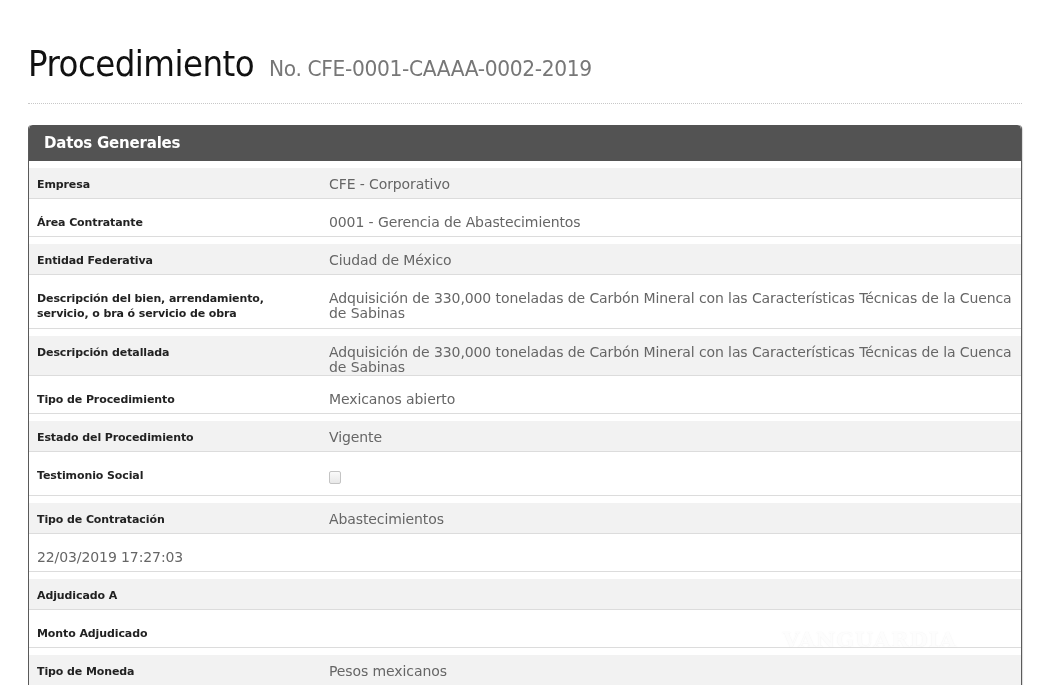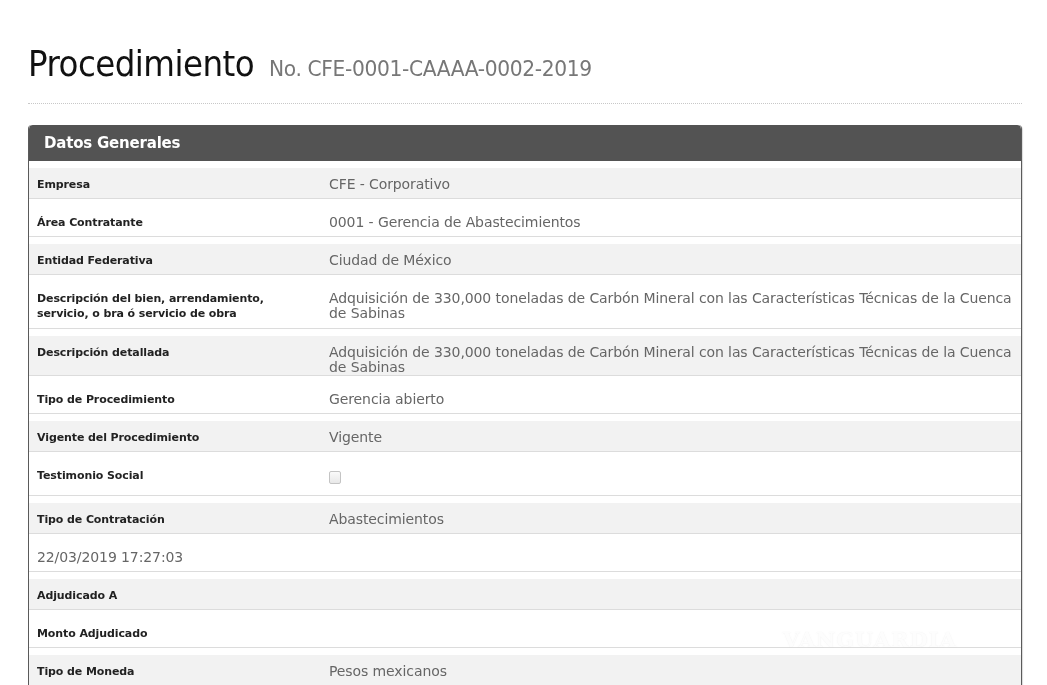--- a/index.html
+++ b/index.html
@@ -158,24 +158,24 @@
       <div class="row even tall">
         <div class="label">Descripción del bien, arrendamiento, servicio, o bra ó servicio de obra</div>
         <div class="value">Adquisición de 330,000 toneladas de Carbón Mineral con las Características Técnicas de la Cuenca de Sabinas</div>
       </div>
       <div class="row odd">
         <div class="label">Descripción detallada</div>
         <div class="value">Adquisición de 330,000 toneladas de Carbón Mineral con las Características Técnicas de la Cuenca de Sabinas</div>
       </div>
       <div class="row even">
         <div class="label">Tipo de Procedimiento</div>
-        <div class="value">Gerencia abierto</div>
-      </div>
-      <div class="row odd">
-        <div class="label">Vigente del Procedimiento</div>
+        <div class="value">Mexicanos abierto</div>
+      </div>
+      <div class="row odd">
+        <div class="label">Estado del Procedimiento</div>
         <div class="value">Vigente</div>
       </div>
       <div class="row even check">
         <div class="label">Testimonio Social</div>
         <div class="value">
           <span class="checkbox"></span>
         </div>
       </div>
       <div class="row odd">
         <div class="label">Tipo de Contratación</div>

